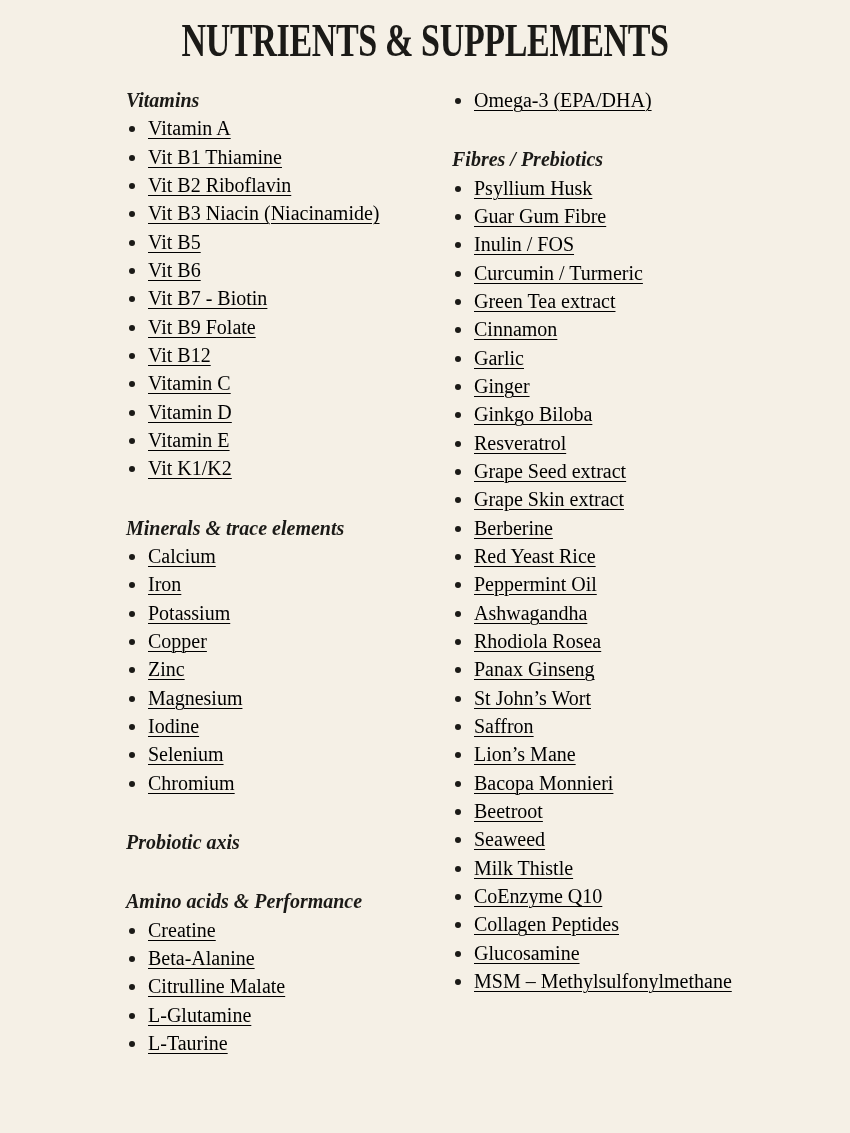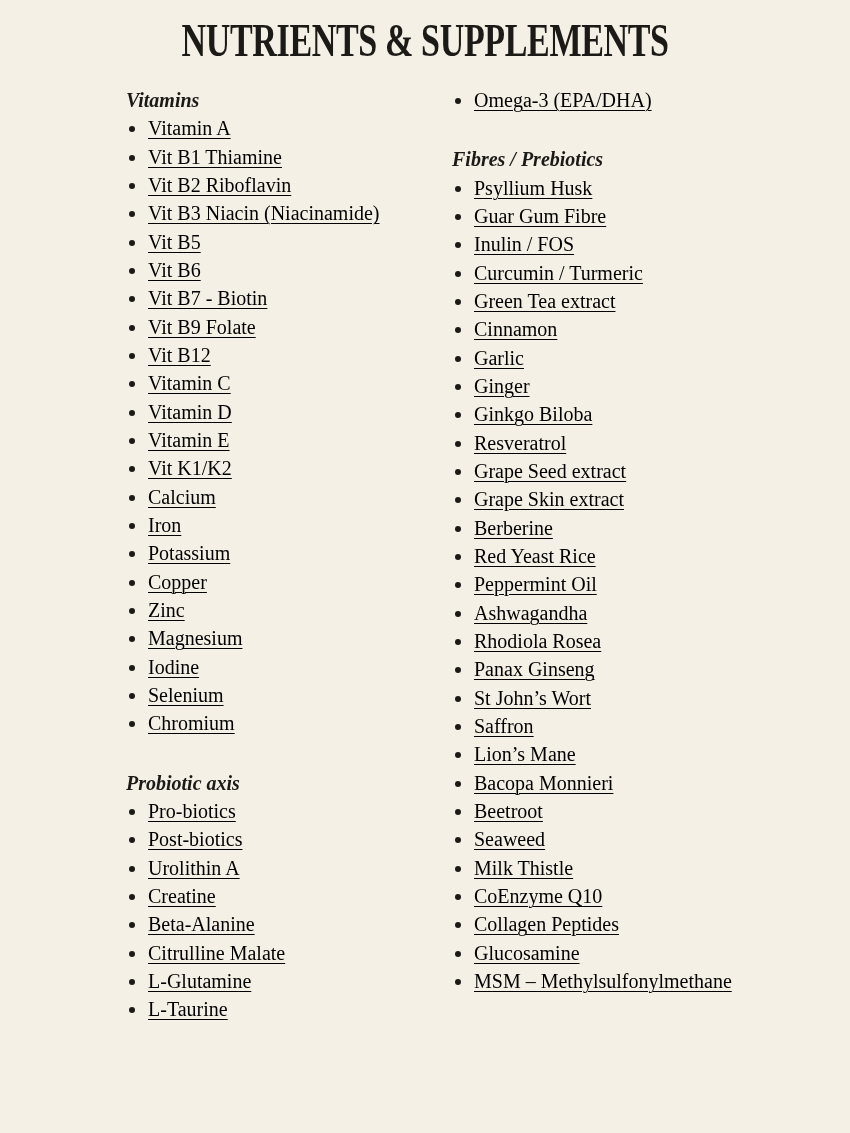--- a/index.html
+++ b/index.html
@@ -84,43 +84,40 @@
           <li><span class="link">Vit B9 Folate</span></li>
           <li><span class="link">Vit B12</span></li>
           <li><span class="link">Vitamin C</span></li>
           <li><span class="link">Vitamin D</span></li>
           <li><span class="link">Vitamin E</span></li>
           <li><span class="link">Vit K1/K2</span></li>
         </ul>
       </div>
 
       <div class="section">
+        <h2>Minerals &amp; trace elements</h2>
         <ul>
           <li><span class="link">Calcium</span></li>
           <li><span class="link">Iron</span></li>
           <li><span class="link">Potassium</span></li>
           <li><span class="link">Copper</span></li>
           <li><span class="link">Zinc</span></li>
           <li><span class="link">Magnesium</span></li>
           <li><span class="link">Iodine</span></li>
           <li><span class="link">Selenium</span></li>
           <li><span class="link">Chromium</span></li>
         </ul>
       </div>
 
       <div class="section">
         <h2>Probiotic axis</h2>
-        <ul>
-          <li><span class="link">Pro-biotics</span></li>
-          <li><span class="link">Post-biotics</span></li>
-          <li><span class="link">Urolithin A</span></li>
-        </ul>
       </div>
 
       <div class="section">
+        <h2>Amino acids &amp; Performance</h2>
         <ul>
           <li><span class="link">Creatine</span></li>
           <li><span class="link">Beta-Alanine</span></li>
           <li><span class="link">Citrulline Malate</span></li>
           <li><span class="link">L-Glutamine</span></li>
           <li><span class="link">L-Taurine</span></li>
         </ul>
       </div>
 
     </div>

